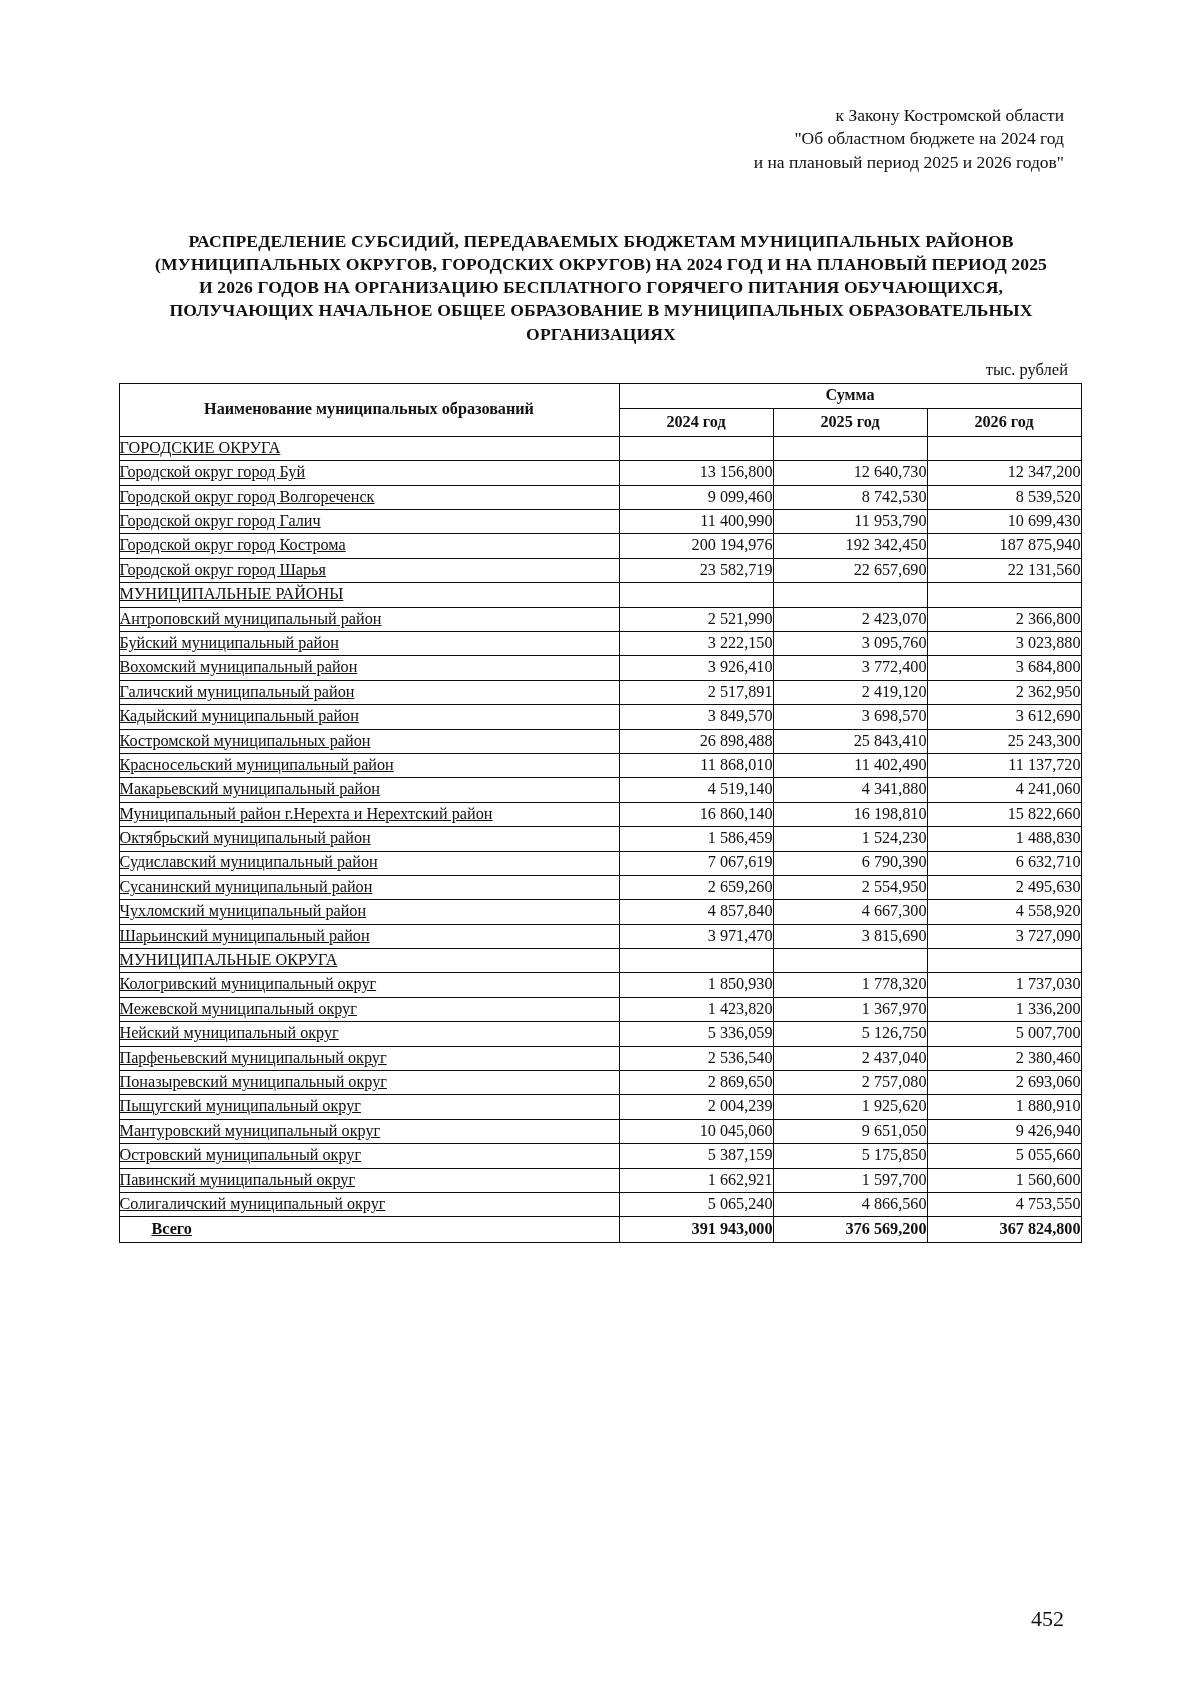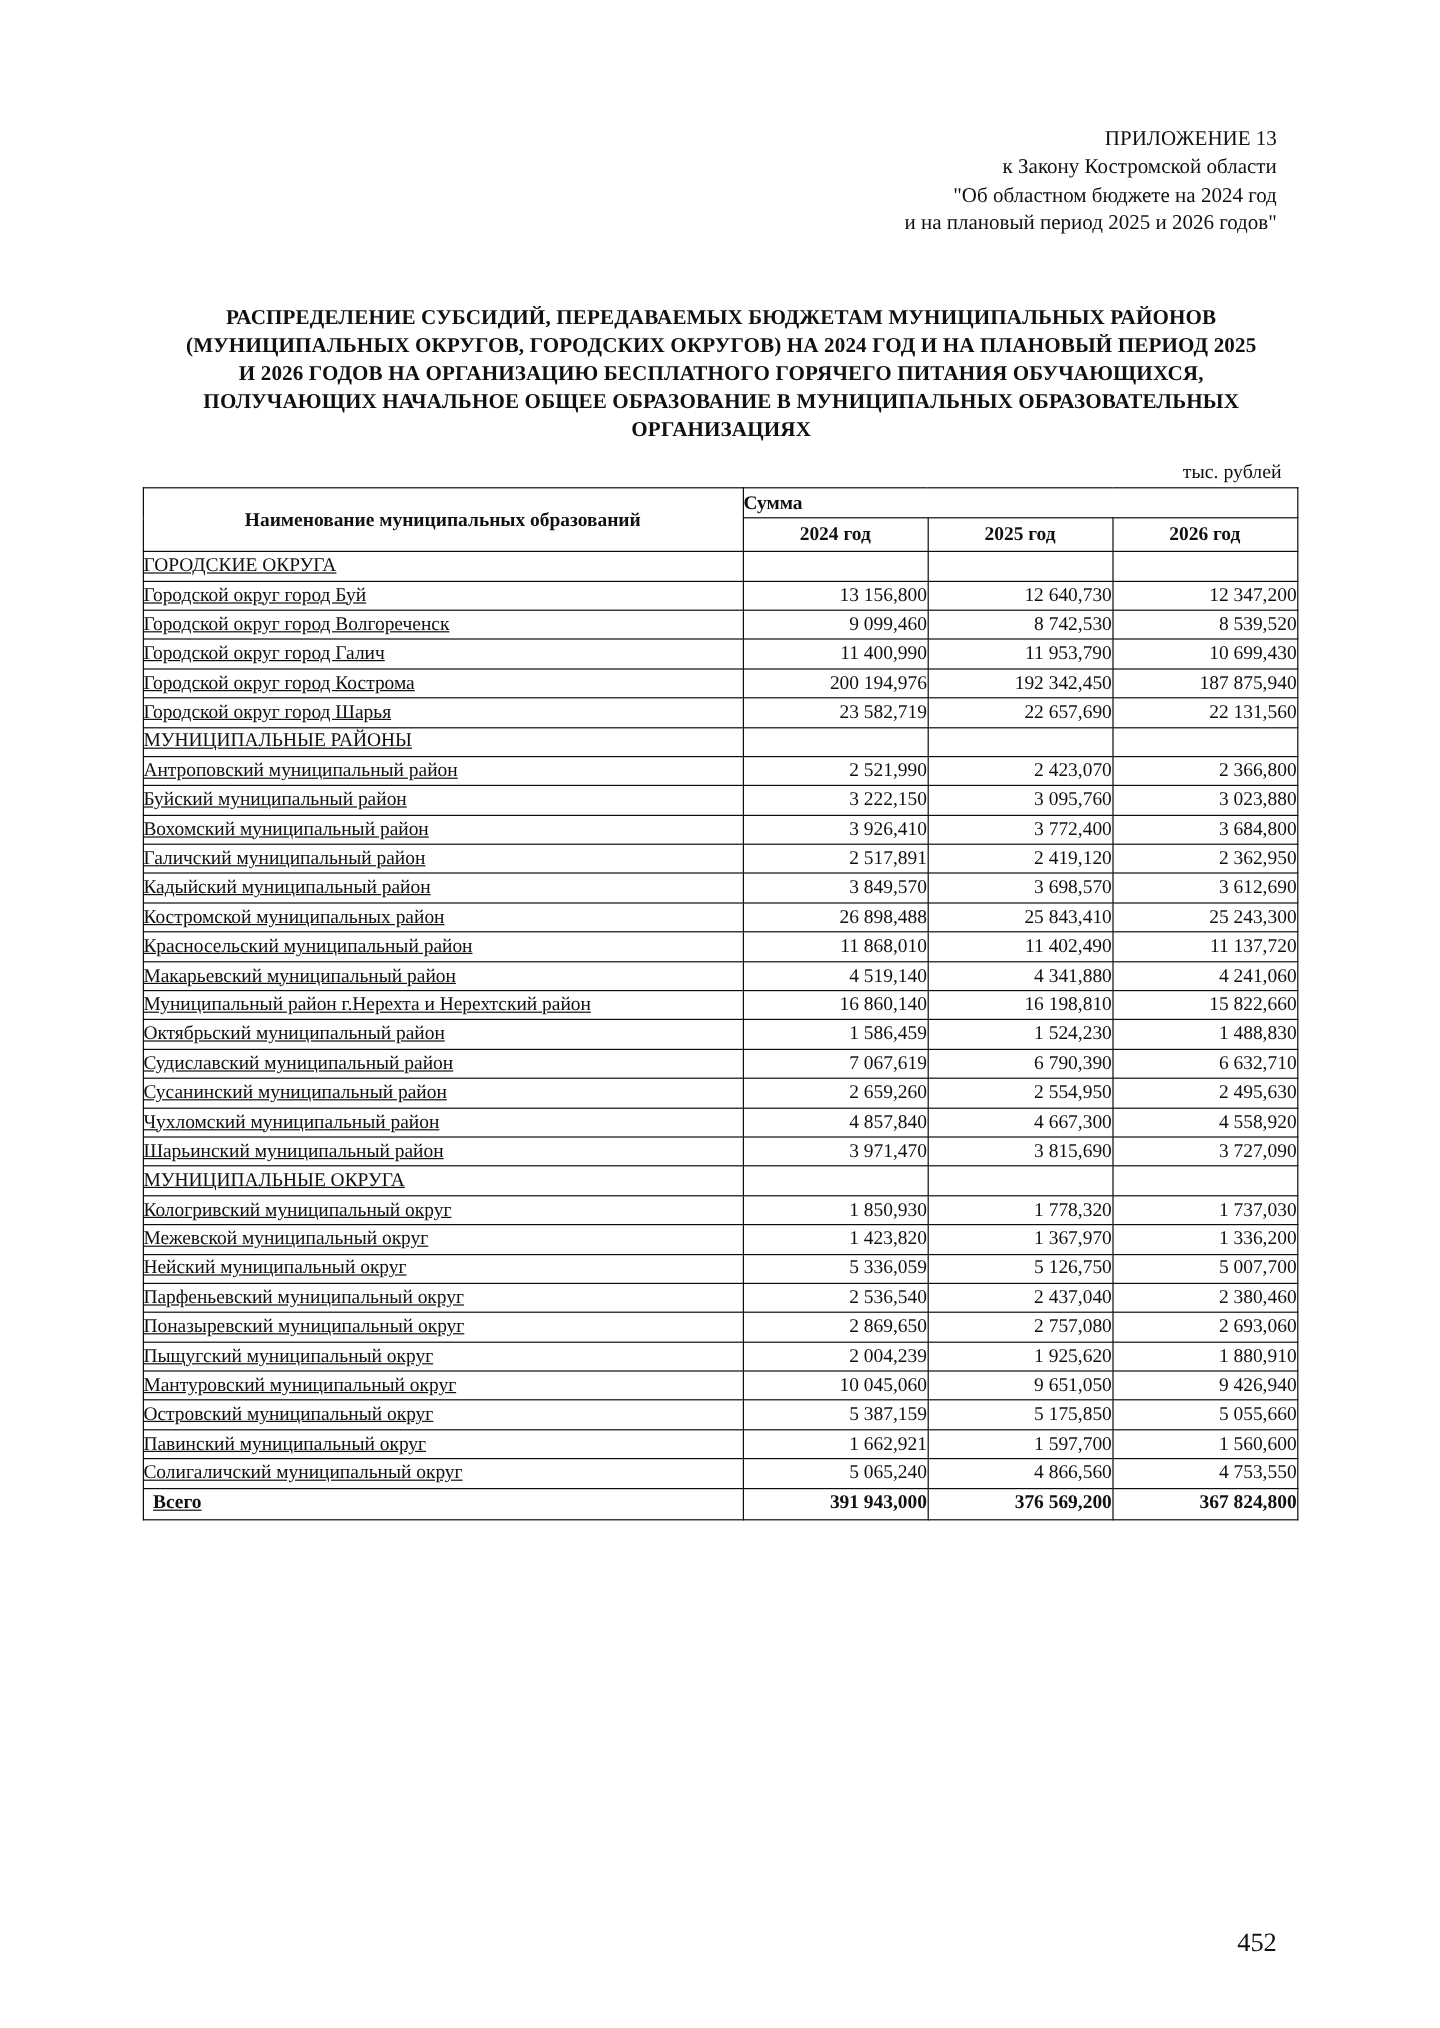--- a/index.html
+++ b/index.html
@@ -56,21 +56,21 @@
     vertical-align: middle;
   }
   th.name-head {
     font-weight: bold;
     text-align: center;
     height: 46px;
     font-size: 17px;
   }
   th.sum-head {
     font-weight: bold;
-    text-align: left;
+    text-align: center;
     height: 24px;
     font-size: 17px;
   }
   th.year-head {
     font-weight: bold;
     height: 27px;
     font-size: 16.6px;
   }
   td.name {
     text-align: left;
@@ -89,38 +89,37 @@
     white-space: nowrap;
   }
   tr.group td.name {
     text-align: left;
   }
   tr.total td {
     font-weight: bold;
     height: 25px;
   }
   tr.total td.name {
-    padding-left: 8px;
+    padding-left: 32px;
   }
   .page-number {
     position: absolute;
     right: 136px;
     bottom: 58px;
     font-size: 22px;
   }
   col.c-name { width: 500px; }
   col.c-y { width: 154px; }
 </style>
 </head>
 <body>
 
 <div class="page">
 
   <div class="header-block">
-    <div>ПРИЛОЖЕНИЕ 13</div>
     <div>к Закону Костромской области</div>
     <div>"Об областном бюджете на 2024 год</div>
     <div>и на плановый период 2025 и 2026 годов"</div>
   </div>
 
   <div class="doc-title">РАСПРЕДЕЛЕНИЕ СУБСИДИЙ, ПЕРЕДАВАЕМЫХ БЮДЖЕТАМ МУНИЦИПАЛЬНЫХ РАЙОНОВ (МУНИЦИПАЛЬНЫХ ОКРУГОВ, ГОРОДСКИХ ОКРУГОВ) НА 2024 ГОД И НА ПЛАНОВЫЙ ПЕРИОД 2025 И 2026 ГОДОВ НА ОРГАНИЗАЦИЮ БЕСПЛАТНОГО ГОРЯЧЕГО ПИТАНИЯ ОБУЧАЮЩИХСЯ, ПОЛУЧАЮЩИХ НАЧАЛЬНОЕ ОБЩЕЕ ОБРАЗОВАНИЕ В МУНИЦИПАЛЬНЫХ ОБРАЗОВАТЕЛЬНЫХ ОРГАНИЗАЦИЯХ</div>
 
   <div class="units">тыс. рублей</div>
 
   <table class="main">

